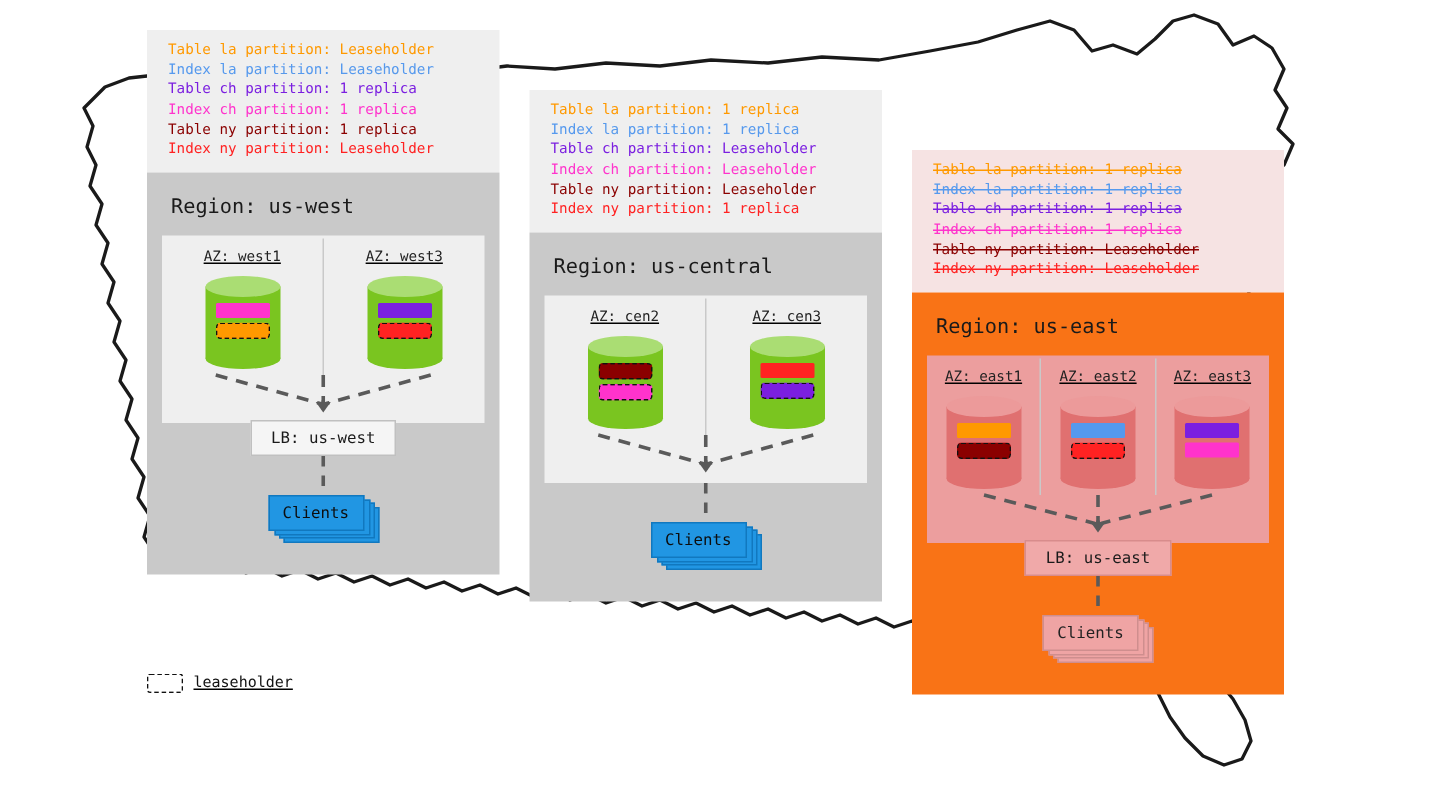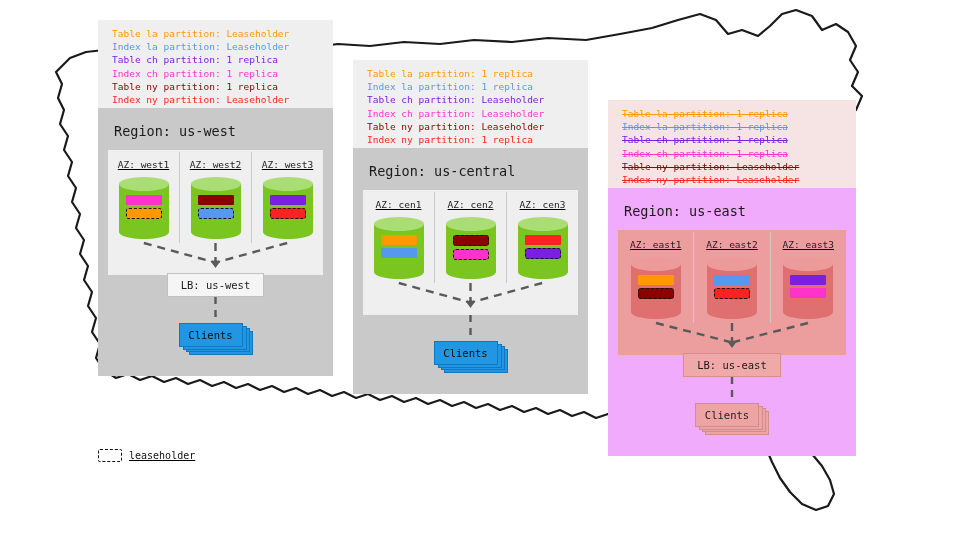--- a/index.html
+++ b/index.html
@@ -5,21 +5,21 @@
   html,body{margin:0;padding:0;background:#ffffff;}
   body{width:960px;height:540px;position:relative;overflow:hidden;
        font-family:"DejaVu Sans Mono","Liberation Mono",monospace;}
 
   #map-layer{position:absolute;left:0;top:0;width:960px;height:540px;z-index:0;}
 
   .region-block{position:absolute;z-index:2;}
 
   
   .note-panel{
-    padding:7px 10px 2px 14px;
+    padding:7px 10px 9px 14px;
     font-size:9.5px;
     line-height:13.2px;
     white-space:pre;
     letter-spacing:0px;
   }
   .note-line{display:block;}
   .note-line.struck{text-decoration:line-through;}
 
   
   .region-body{padding:8px 10px 12px 10px;}
@@ -137,32 +137,20 @@
                 <div class="bottom"></div>
                 <div class="body"></div>
                 <div class="top"></div>
                 <div class="bars">
                   <div class="bar" style="background: rgb(255, 51, 204);"></div>
                   <div class="bar lease" style="background: rgb(255, 153, 0);"></div>
                 </div>
               </div>
             </div>
             <div class="az-cell">
-              <span class="az-label">AZ: west2</span>
-              <div class="cyl">
-                <div class="bottom"></div>
-                <div class="body"></div>
-                <div class="top"></div>
-                <div class="bars">
-                  <div class="bar" style="background: rgb(139, 0, 0);"></div>
-                  <div class="bar lease" style="background: rgb(85, 153, 238);"></div>
-                </div>
-              </div>
-            </div>
-            <div class="az-cell">
               <span class="az-label">AZ: west3</span>
               <div class="cyl">
                 <div class="bottom"></div>
                 <div class="body"></div>
                 <div class="top"></div>
                 <div class="bars">
                   <div class="bar" style="background: rgb(123, 31, 224);"></div>
                   <div class="bar lease" style="background: rgb(255, 34, 34);"></div>
                 </div>
               </div>
@@ -198,32 +186,20 @@
         </div>
       </div>
     </div>
     <div class="region-block" style="left: 353px; top: 60px; width: 235px;">
       <div class="note-panel" style="background: rgb(239, 239, 239);"><span class="note-line" style="color: rgb(255, 153, 0);">Table la partition: 1 replica</span><span class="note-line" style="color: rgb(85, 153, 238);">Index la partition: 1 replica</span><span class="note-line" style="color: rgb(123, 31, 224);">Table ch partition: Leaseholder</span><span class="note-line" style="color: rgb(255, 51, 204);">Index ch partition: Leaseholder</span><span class="note-line" style="color: rgb(139, 0, 0);">Table ny partition: Leaseholder</span><span class="note-line" style="color: rgb(255, 34, 34);">Index ny partition: 1 replica</span></div>
       <div class="region-body" style="background: rgb(201, 201, 201);">
         <div class="region-title">Region: us-central</div>
         <div style="background: rgb(239, 239, 239); padding: 2px 0px 0px;">
           <div class="az-strip">
             <div class="az-cell">
-              <span class="az-label">AZ: cen1</span>
-              <div class="cyl">
-                <div class="bottom"></div>
-                <div class="body"></div>
-                <div class="top"></div>
-                <div class="bars">
-                  <div class="bar" style="background: rgb(255, 153, 0);"></div>
-                  <div class="bar" style="background: rgb(85, 153, 238);"></div>
-                </div>
-              </div>
-            </div>
-            <div class="az-cell">
               <span class="az-label">AZ: cen2</span>
               <div class="cyl">
                 <div class="bottom"></div>
                 <div class="body"></div>
                 <div class="top"></div>
                 <div class="bars">
                   <div class="bar lease" style="background: rgb(139, 0, 0);"></div>
                   <div class="bar lease" style="background: rgb(255, 51, 204);"></div>
                 </div>
               </div>
@@ -263,21 +239,21 @@
             <div class="clients-card s3"></div>
             <div class="clients-card s2"></div>
             <div class="clients-card s1"></div>
             <div class="clients-card front">Clients</div>
           </div>
         </div>
       </div>
     </div>
     <div class="region-block" style="left: 608px; top: 100px; width: 248px;">
       <div class="note-panel" style="background: rgb(246, 227, 227);"><span class="note-line struck" style="color: rgb(255, 153, 0);">Table la partition: 1 replica</span><span class="note-line struck" style="color: rgb(85, 153, 238);">Index la partition: 1 replica</span><span class="note-line struck" style="color: rgb(123, 31, 224);">Table ch partition: 1 replica</span><span class="note-line struck" style="color: rgb(255, 51, 204);">Index ch partition: 1 replica</span><span class="note-line struck" style="color: rgb(139, 0, 0);">Table ny partition: Leaseholder</span><span class="note-line struck" style="color: rgb(255, 34, 34);">Index ny partition: Leaseholder</span></div>
-      <div class="region-body" style="background: #f0abfc;">
+      <div class="region-body" style="background: #f97316;">
         <div class="region-title">Region: us-east</div>
         <div style="background: rgb(236, 158, 158); padding: 2px 0px 0px;">
           <div class="az-strip">
             <div class="az-cell">
               <span class="az-label">AZ: east1</span>
               <div class="cyl down">
                 <div class="bottom"></div>
                 <div class="body"></div>
                 <div class="top"></div>
                 <div class="bars">

